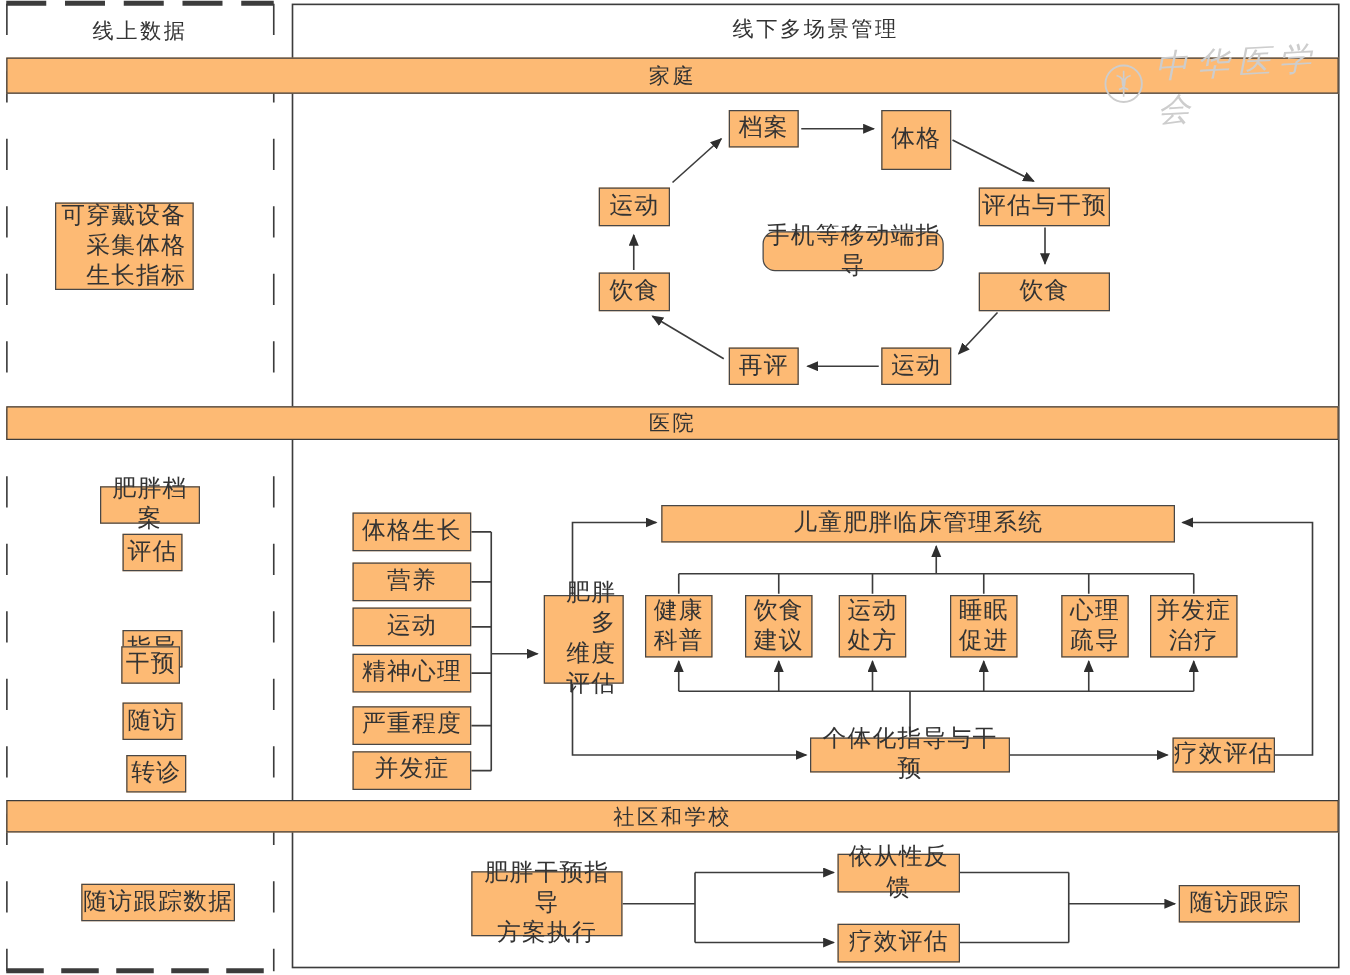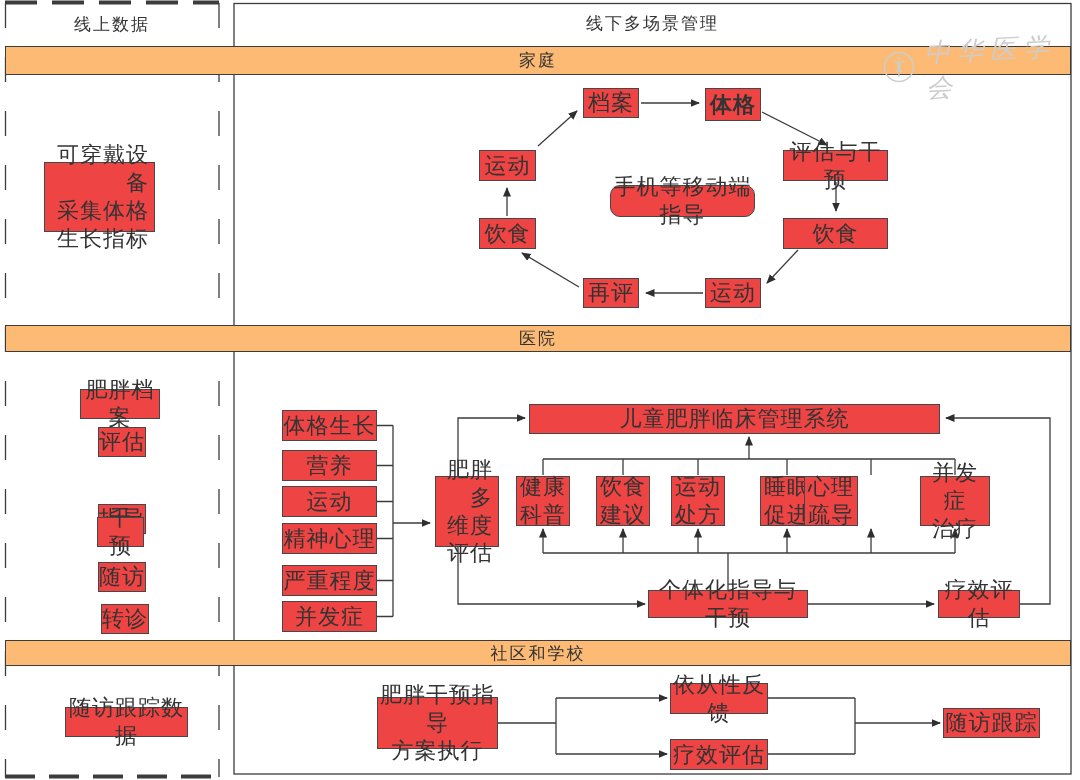--- a/index.html
+++ b/index.html
@@ -3,23 +3,23 @@
 <meta charset="utf-8">
 <style>
   html,body{margin:0;padding:0;background:#fff;}
   .canvas{position:relative;width:1080px;height:780px;background:#ffffff;overflow:hidden;
           font-family:"Liberation Serif","DejaVu Serif",serif;color:#333333;}
   svg.layer{position:absolute;left:0;top:0;z-index:1;}
   .ln{stroke:#3c3c3c;stroke-width:1.3;fill:none;}
   .band{position:absolute;left:5px;width:1066px;border:1.4px solid #3c3c3c;background:#fdba74;z-index:2;
         box-sizing:border-box;display:flex;align-items:center;justify-content:center;
         font-size:17px;letter-spacing:2px;}
-  .box{position:absolute;z-index:3;border:1.3px solid #474747;background:#ef4444;box-sizing:border-box;
+  .box{position:absolute;z-index:3;border:1.3px solid #474747;background:#fdba74;box-sizing:border-box;
        display:flex;align-items:center;justify-content:center;text-align:center;
-       font-size:22px;line-height:1.27;white-space:pre-line;letter-spacing:1px;}
+       font-size:19px;line-height:1.27;white-space:pre-line;letter-spacing:1px;}
   .ta-r{justify-content:flex-end;text-align:right;padding-right:5px;}
   .label{position:absolute;z-index:3;display:flex;align-items:center;justify-content:center;
          font-size:17px;letter-spacing:2px;white-space:pre-line;}
   .watermark{position:absolute;left:882px;top:32px;z-index:4;display:flex;align-items:center;gap:9px;
              color:#cdcdcd;pointer-events:none;}
   .wm-text{font-size:26px;font-style:italic;letter-spacing:7px;transform:rotate(-3deg);
            font-family:"Liberation Serif","DejaVu Serif",serif;}
 </style>
 </head>
 <body>
@@ -98,21 +98,21 @@
 生长指标</div>
   <div class="box" style="left:80px;top:389px;width:80px;height:30px;">肥胖档案</div>
   <div class="box" style="left:98px;top:427px;width:48px;height:30px;">评估</div>
   <div class="box" style="left:98px;top:472px;width:48px;height:30px;margin-top:32px;">指导</div>
   <div class="box" style="left:97px;top:517px;width:47px;height:30px;">干预</div>
   <div class="box" style="left:98px;top:562px;width:48px;height:30px;">随访</div>
   <div class="box" style="left:101px;top:604px;width:48px;height:30px;">转诊</div>
   <div class="box" style="left:65px;top:707px;width:123px;height:30px;">随访跟踪数据</div>
 
   <div class="box" style="left:583px;top:88px;width:56px;height:30px;">档案</div>
-  <div class="box" style="left:705px;top:88px;width:56px;height:33px;font-weight:bold;">体格</div>
+  <div class="box" style="left:705px;top:88px;width:56px;height:48px;">体格</div>
   <div class="box" style="left:783px;top:150px;width:105px;height:31px;">评估与干预</div>
   <div class="box" style="left:783px;top:218px;width:105px;height:31px;">饮食</div>
   <div class="box" style="left:705px;top:278px;width:56px;height:30px;">运动</div>
   <div class="box" style="left:583px;top:278px;width:56px;height:30px;">再评</div>
   <div class="box" style="left:479px;top:218px;width:57px;height:31px;">饮食</div>
   <div class="box" style="left:479px;top:150px;width:57px;height:31px;">运动</div>
   <div class="box" style="left:610px;top:185px;width:145px;height:32px;border-radius:10px;">手机等移动端指导</div>
 
   <div class="box" style="left:282px;top:410px;width:95px;height:31px;">体格生长</div>
   <div class="box" style="left:282px;top:450px;width:95px;height:31px;">营养</div>
@@ -127,21 +127,21 @@
   <div class="box" style="left:529px;top:404px;width:411px;height:30px;">儿童肥胖临床管理系统</div>
 
   <div class="box" style="left:516px;top:476px;width:54px;height:50px;">健康
 科普</div>
   <div class="box" style="left:596px;top:476px;width:54px;height:50px;">饮食
 建议</div>
   <div class="box" style="left:671px;top:476px;width:54px;height:50px;">运动
 处方</div>
   <div class="box" style="left:760px;top:476px;width:54px;height:50px;">睡眠
 促进</div>
-  <div class="box" style="left:804px;top:476px;width:54px;height:50px;">心理
+  <div class="box" style="left:849px;top:476px;width:54px;height:50px;">心理
 疏导</div>
   <div class="box" style="left:920px;top:476px;width:70px;height:50px;">并发症
 治疗</div>
 
   <div class="box" style="left:648px;top:590px;width:160px;height:28px;">个体化指导与干预</div>
   <div class="box" style="left:938px;top:590px;width:82px;height:28px;">疗效评估</div>
 
   <div class="box" style="left:377px;top:697px;width:121px;height:52px;">肥胖干预指导
 方案执行</div>
   <div class="box" style="left:670px;top:683px;width:98px;height:31px;">依从性反馈</div>

